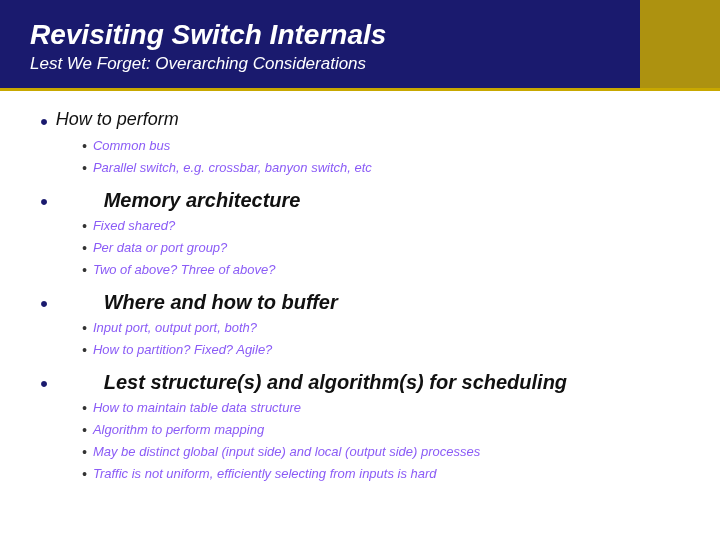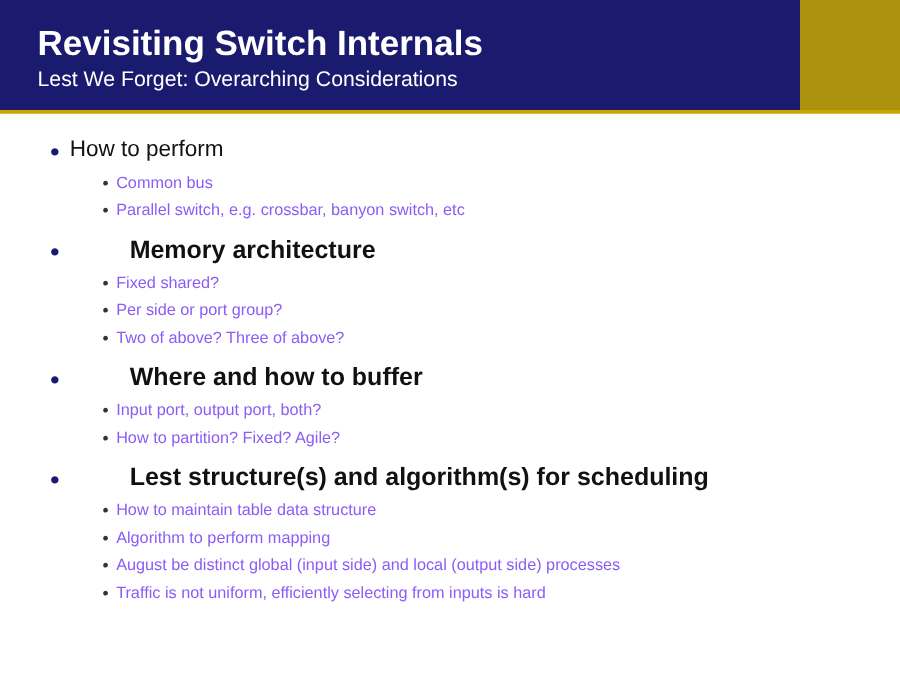--- a/index.html
+++ b/index.html
@@ -15,20 +15,21 @@
       font-family: Arial, sans-serif;
       overflow: hidden;
     }
 
     .slide {
       width: 720px;
       height: 436px;
       background: #ffffff;
       padding: 0;
       position: relative;
+      font-style: italic;
     }
 
     .header {
       background: #1a1a6e;
       padding: 18px 30px 14px 30px;
       position: relative;
     }
 
     .header-title {
       color: #ffffff;
@@ -154,21 +155,21 @@
           <span class="bullet-dot-large">•</span>
           <span class="bullet-main-text large">Memory architecture</span>
         </div>
         <div class="sub-bullets">
           <div class="sub-bullet">
             <span class="sub-bullet-dot">•</span>
             <span class="sub-bullet-text">Fixed shared?</span>
           </div>
           <div class="sub-bullet">
             <span class="sub-bullet-dot">•</span>
-            <span class="sub-bullet-text">Per side or port group?</span>
+            <span class="sub-bullet-text">Per data or port group?</span>
           </div>
           <div class="sub-bullet">
             <span class="sub-bullet-dot">•</span>
             <span class="sub-bullet-text">Two of above? Three of above?</span>
           </div>
         </div>
       </div>
       <div class="bullet-main">
         <div class="bullet-main-label">
           <span class="bullet-dot-large">•</span>
@@ -194,21 +195,21 @@
           <div class="sub-bullet">
             <span class="sub-bullet-dot">•</span>
             <span class="sub-bullet-text">How to maintain table data structure</span>
           </div>
           <div class="sub-bullet">
             <span class="sub-bullet-dot">•</span>
             <span class="sub-bullet-text">Algorithm to perform mapping</span>
           </div>
           <div class="sub-bullet">
             <span class="sub-bullet-dot">•</span>
-            <span class="sub-bullet-text">August be distinct global (input side) and local (output side) processes</span>
+            <span class="sub-bullet-text">May be distinct global (input side) and local (output side) processes</span>
           </div>
           <div class="sub-bullet">
             <span class="sub-bullet-dot">•</span>
             <span class="sub-bullet-text">Traffic is not uniform, efficiently selecting from inputs is hard</span>
           </div>
         </div>
       </div>
     </div>
 </div>
 

